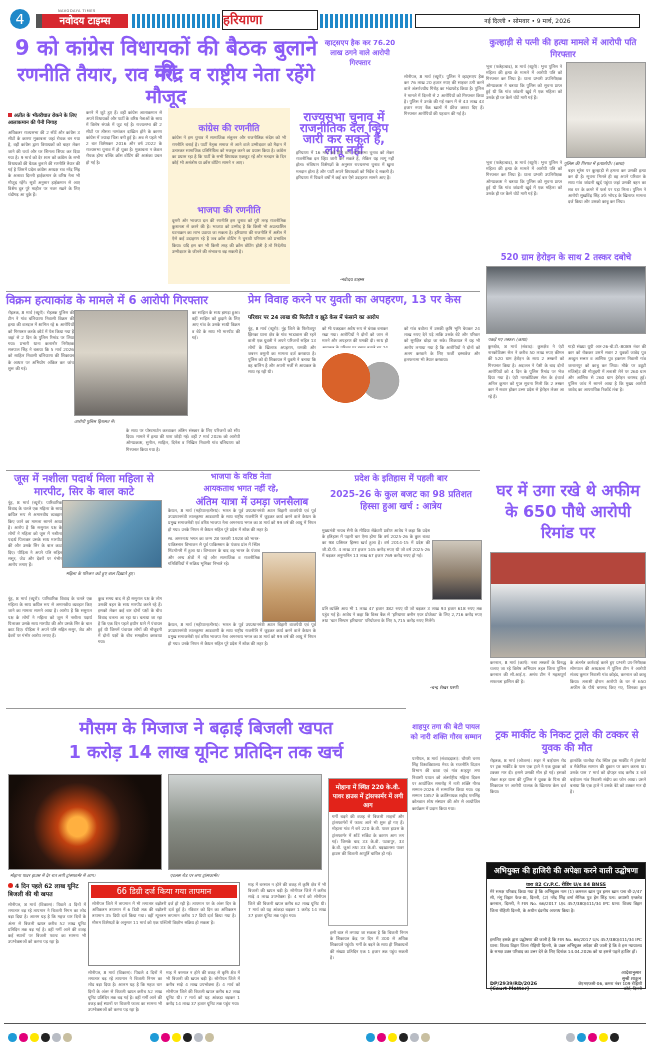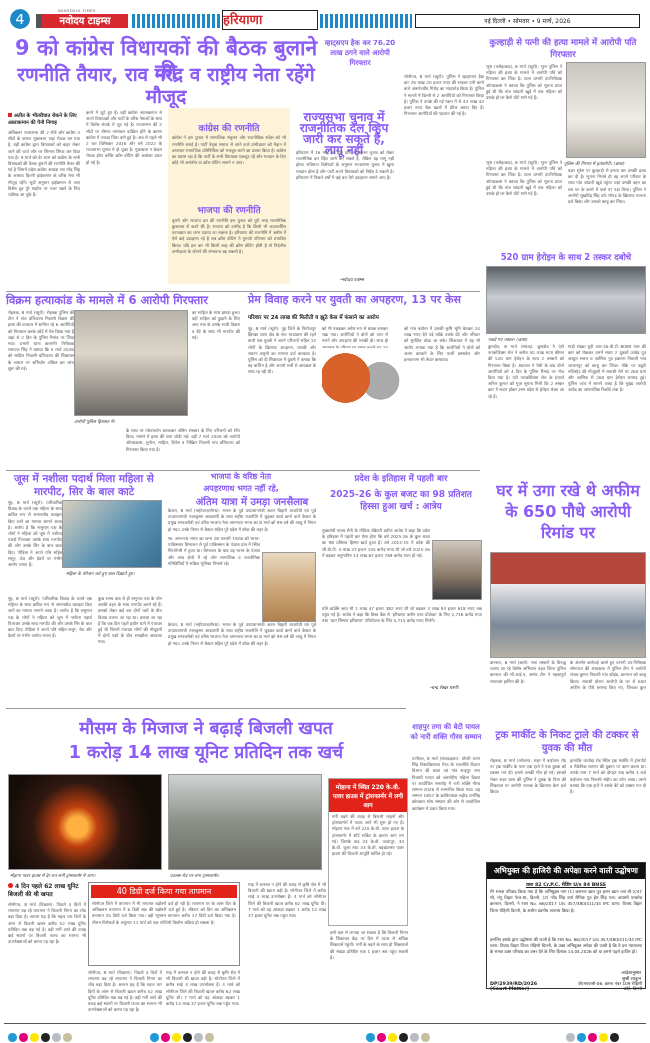--- a/index.html
+++ b/index.html
@@ -79,21 +79,21 @@
 
 <div class="abs rule" style="left:6px;top:470px;width:474px;height:1px"></div>
 <div class="abs hl" style="left:6px;top:472px;width:156px;font-size:10.5px;line-height:13px">जूस में नशीला पदार्थ मिला महिला से मारपीट, सिर के बाल काटे</div>
 <div class="abs txt" style="left:8px;top:500px;width:54px;height:94px">नूंह, 8 मार्च (ब्यूरो): पारिवारिक विवाद के चलते एक महिला के साथ कथित रूप से अमानवीय व्यवहार किए जाने का मामला सामने आया है। आरोप है कि ससुराल पक्ष के लोगों ने महिला को जूस में नशीला पदार्थ पिलाकर उसके साथ मारपीट की और उसके सिर के बाल काट दिए। पीड़िता ने अपने पति सहित ससुर, जेठ और देवरों पर गंभीर आरोप लगाए हैं।</div>
 <div class="abs photo" style="left:62px;top:500px;width:100px;height:68px;background:linear-gradient(135deg,#d8cfbf,#5a93b5 55%,#3c6f93)"></div>
 <div class="abs cap" style="left:66px;top:570px;width:96px">महिला के परिजन कटे हुए बाल दिखाते हुए।</div>
 <div class="abs txt" style="left:8px;top:596px;width:84px;height:94px">नूंह, 8 मार्च (ब्यूरो): पारिवारिक विवाद के चलते एक महिला के साथ कथित रूप से अमानवीय व्यवहार किए जाने का मामला सामने आया है। आरोप है कि ससुराल पक्ष के लोगों ने महिला को जूस में नशीला पदार्थ पिलाकर उसके साथ मारपीट की और उसके सिर के बाल काट दिए। पीड़िता ने अपने पति सहित ससुर, जेठ और देवरों पर गंभीर आरोप लगाए हैं।</div>
 <div class="abs txt" style="left:98px;top:596px;width:64px;height:94px">कुछ समय बाद से ही ससुराल पक्ष के लोग उसकी बहन के साथ मारपीट करते रहे हैं। इसको लेकर कई बार दोनों पक्षों के बीच विवाद चलता आ रहा था। बताया जा रहा है कि एक दिन पहले हथीन थाने में पंचायत हुई थी जिसमें पंचायत लोगों की मौजूदगी में दोनों पक्षों के बीच समझौता करवाया गया।</div>
 
 <div class="abs hl" style="left:166px;top:472px;width:150px;font-size:8px">भाजपा के वरिष्ठ नेता</div>
-<div class="abs hl" style="left:166px;top:484px;width:150px;font-size:8px">अपहरणाथ भगत नहीं रहे,</div>
+<div class="abs hl" style="left:166px;top:484px;width:150px;font-size:8px">आयकताथ भगत नहीं रहे,</div>
 <div class="abs hl" style="left:177px;top:496px;width:150px;font-size:10px">अंतिम यात्रा में उमड़ा जनसैलाब</div>
 <div class="abs txt" style="left:168px;top:508px;width:148px;height:26px">कैथल, 8 मार्च (महीपाल/तीरथ): भारत के पूर्व उपप्रधानमंत्री अटल बिहारी वाजपेयी एवं पूर्व उपप्रधानमंत्री लालकृष्ण आडवाणी के साथ राष्ट्रीय राजनीति में जुड़कर कार्य करने वाले कैथल के प्रमुख समाजसेवी एवं वरिष्ठ भाजपा नेता अमरनाथ भगत का 8 मार्च को 99 वर्ष की आयु में निधन हो गया। उनके निधन से कैथल सहित पूरे प्रदेश में शोक की लहर है।</div>
 <div class="abs txt" style="left:168px;top:536px;width:92px;height:84px">स्व. अमरनाथ भगत का जन्म 28 फरवरी 1928 को भारत-पाकिस्तान विभाजन से पूर्व पाकिस्तान के पंजाब प्रांत में स्थित मिंटगोमरी में हुआ था। विभाजन के बाद वह भारत के पंजाब और अन्य क्षेत्रों में रहे और सामाजिक व राजनीतिक गतिविधियों में सक्रिय भूमिका निभाते रहे।</div>
 <div class="abs photo" style="left:262px;top:552px;width:54px;height:70px;background:linear-gradient(180deg,#e8d8c0,#c8a070 60%,#b08050)"></div>
 <div class="abs txt" style="left:168px;top:622px;width:148px;height:68px">कैथल, 8 मार्च (महीपाल/तीरथ): भारत के पूर्व उपप्रधानमंत्री अटल बिहारी वाजपेयी एवं पूर्व उपप्रधानमंत्री लालकृष्ण आडवाणी के साथ राष्ट्रीय राजनीति में जुड़कर कार्य करने वाले कैथल के प्रमुख समाजसेवी एवं वरिष्ठ भाजपा नेता अमरनाथ भगत का 8 मार्च को 99 वर्ष की आयु में निधन हो गया। उनके निधन से कैथल सहित पूरे प्रदेश में शोक की लहर है।</div>
 
 <div class="abs hl" style="left:320px;top:474px;width:162px;font-size:8.5px">प्रदेश के इतिहास में पहली बार</div>
 <div class="abs hl" style="left:320px;top:488px;width:162px;font-size:9px;line-height:12px">2025-26 के कुल बजट का 98 प्रतिशत हिस्सा हुआ खर्च : आत्रेय</div>
 <div class="abs txt" style="left:322px;top:528px;width:108px;height:78px">मुख्यमंत्री नायब सैनी के मीडिया सेक्रेटरी प्रवीण आत्रेय ने कहा कि प्रदेश के इतिहास में पहली बार ऐसा होगा कि वर्ष 2025-26 के कुल बजट का 98 प्रतिशत हिस्सा खर्च हुआ है। वर्ष 2014-15 में प्रदेश की जी.डी.पी. 4 लाख 37 हजार 145 करोड़ रुपए थी जो वर्ष 2025-26 में बढ़कर अनुमानित 13 लाख 67 हजार 769 करोड़ रुपए हो गई।</div>
 <div class="abs photo" style="left:432px;top:540px;width:50px;height:60px;background:linear-gradient(180deg,#cfc8bc,#8a7a68 60%,#3a3a40)"></div>
@@ -117,21 +117,21 @@
   <div style="background:#e2231a;color:#fff;font-size:6px;line-height:9px;padding:3px;text-align:center;font-weight:bold">मोहाना में स्थित 220 के.वी. पावर हाउस में ट्रांसफार्मर में लगी आग</div>
   <div class="txt" style="padding:2px 3px;height:114px">गर्मी बढ़ने की वजह से बिजली लाइनों और ट्रांसफार्मरों में फाल्ट आने भी शुरू हो गए हैं। मोहाना गांव में बने 220 के.वी. पावर हाउस के ट्रांसफार्मर में शॉर्ट सर्किट के कारण आग लग गई। जिसके बाद 33 के.वी. पटवापुर, 33 के.वी. जुआं तथा 33 के.वी. बढ़खालसा पावर हाउस की बिजली आपूर्ति बाधित हो गई।</div>
 </div>
 
 <div class="abs" style="left:8px;top:882px;width:78px;font-size:6px;font-weight:bold;line-height:8px">
   <span style="display:inline-block;width:5px;height:5px;border-radius:50%;background:#e2231a;margin-right:2px"></span><span>4 दिन पहले 62 लाख यूनिट बिजली की थी खपत</span>
 </div>
 <div class="abs txt" style="left:8px;top:902px;width:78px;height:120px">सोनीपत, 8 मार्च (विकास): पिछले 4 दिनों में लगातार बढ़ रहे तापमान ने बिजली निगम का लोड बढ़ा दिया है। आलम यह है कि महज चार दिनों के अंतर से बिजली खपत करीब 52 लाख यूनिट प्रतिदिन तक बढ़ गई है। वहीं गर्मी आने की वजह कई स्थानों पर बिजली फाल्ट का सामना भी उपभोक्ताओं को करना पड़ रहा है।</div>
 
 <div class="abs" style="left:88px;top:882px;width:152px;height:84px;border:1px solid #888">
-  <div style="background:#e2231a;color:#fff;font-size:8px;line-height:13px;text-align:center;margin:2px">40 डिग्री दर्ज किया गया तापमान</div>
+  <div style="background:#e2231a;color:#fff;font-size:8px;line-height:13px;text-align:center;margin:2px">66 डिग्री दर्ज किया गया तापमान</div>
   <div class="txt" style="padding:1px 3px;height:64px">सोनीपत जिले में तापमान में भी लगातार बढ़ोतरी दर्ज हो रही है। तापमान पर के अंतर दिन के अधिकतम तापमान में 6 डिग्री तक की बढ़ोतरी दर्ज हुई है। रविवार को दिन का अधिकतम तापमान 35 डिग्री दर्ज किया गया। वहीं न्यूनतम तापमान करीब 17 डिग्री दर्ज किया गया है। मौसम विशेषज्ञों के अनुसार 11 मार्च को एक पश्चिमी विक्षोभ सक्रिय हो सकता है।</div>
 </div>
 <div class="abs txt" style="left:88px;top:970px;width:74px;height:52px">सोनीपत, 8 मार्च (विकास): पिछले 4 दिनों में लगातार बढ़ रहे तापमान ने बिजली निगम का लोड बढ़ा दिया है। आलम यह है कि महज चार दिनों के अंतर से बिजली खपत करीब 52 लाख यूनिट प्रतिदिन तक बढ़ गई है। वहीं गर्मी आने की वजह कई स्थानों पर बिजली फाल्ट का सामना भी उपभोक्ताओं को करना पड़ रहा है।</div>
 <div class="abs txt" style="left:166px;top:970px;width:74px;height:52px">माह में बरसात न होने की वजह से कृषि क्षेत्र में भी बिजली की खपत बढ़ी है। सोनीपत जिले में करीब साढ़े 4 लाख उपभोक्ता हैं। 4 मार्च को सोनीपत जिले की बिजली खपत करीब 62 लाख यूनिट थी। 7 मार्च को यह आंकड़ा बढ़कर 1 करोड़ 14 लाख 37 हजार यूनिट तक पहुंच गया।</div>
 <div class="abs txt" style="left:248px;top:882px;width:78px;height:140px">माह में बरसात न होने की वजह से कृषि क्षेत्र में भी बिजली की खपत बढ़ी है। सोनीपत जिले में करीब साढ़े 4 लाख उपभोक्ता हैं। 4 मार्च को सोनीपत जिले की बिजली खपत करीब 62 लाख यूनिट थी। 7 मार्च को यह आंकड़ा बढ़कर 1 करोड़ 14 लाख 37 हजार यूनिट तक पहुंच गया।</div>
 <div class="abs txt" style="left:330px;top:930px;width:78px;height:92px">इसी बात से लगाया जा सकता है कि बिजली निगम के शिकायत केंद्र पर दिन में 300 से अधिक शिकायतें पहुंची। गर्मी के बढ़ने के साथ ही शिकायतों की संख्या प्रतिदिन एक 1 हजार तक पहुंच सकती है।</div>
 
 <div class="abs hl" style="left:410px;top:722px;width:72px;font-size:7px;line-height:10px">शाहपुर तगा की बेटी पायल को नारी शक्ति गौरव सम्मान</div>
 <div class="abs txt" style="left:412px;top:756px;width:68px;height:266px">पानीपत, 8 मार्च (संवाददाता): चौधरी चरण सिंह विश्वविद्यालय मेरठ के राजनीति विज्ञान विभाग की छात्रा एवं गांव शाहपुर तगा निवासी पायल को अंतर्राष्ट्रीय महिला दिवस पर आयोजित समारोह में नारी शक्ति गौरव सम्मान-2026 से सम्मानित किया गया। यह सम्मान 1857 के क्रांतिनायक शहीद धनसिंह कोतवाल शोध संस्थान की ओर से आयोजित कार्यक्रम में प्रदान किया गया।</div>
 

